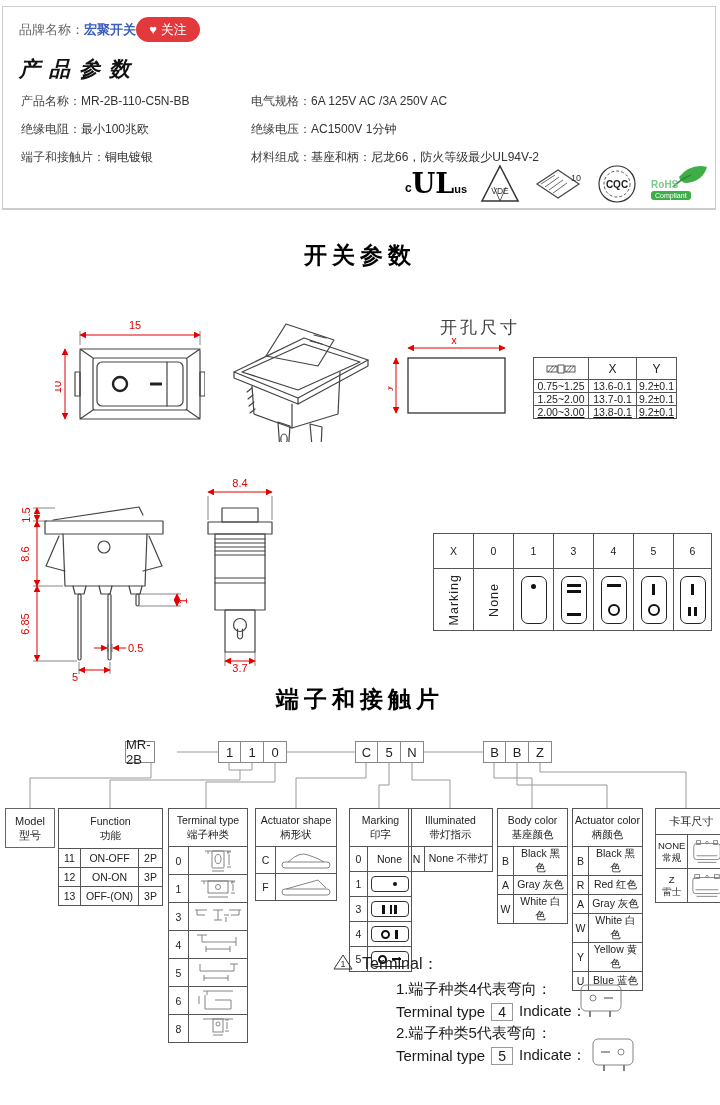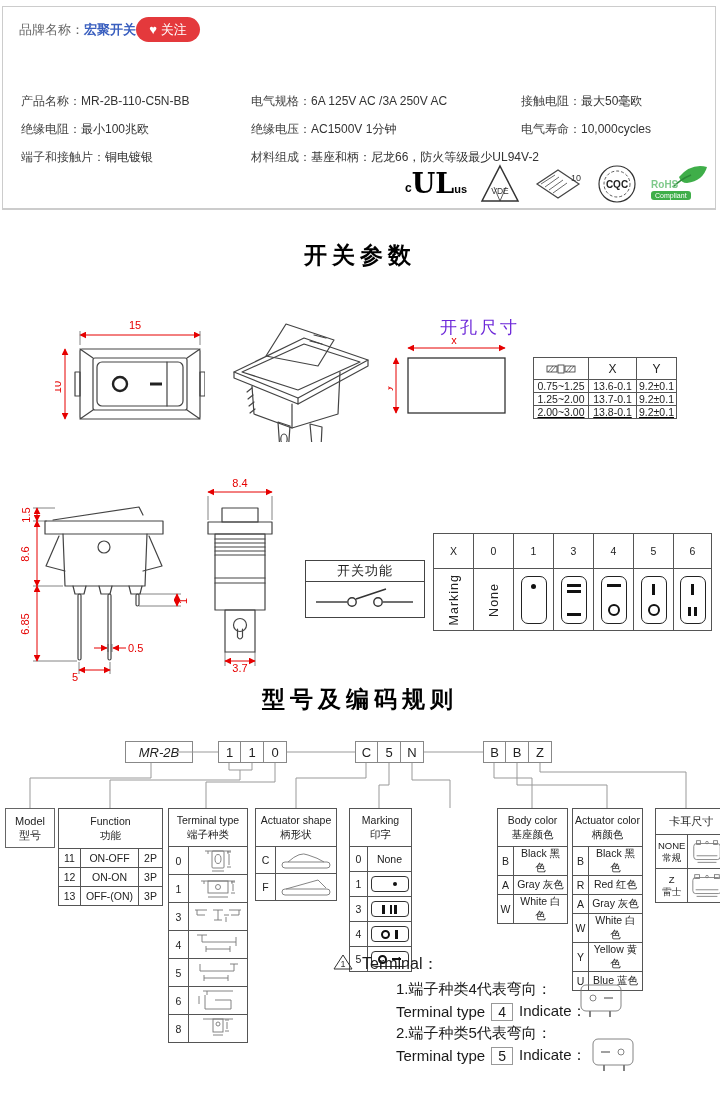--- a/index.html
+++ b/index.html
@@ -71,34 +71,31 @@
 <div class="page">
 
   <div class="card">
     <div class="brand-row">
       <span>品牌名称：</span><a class="brand-link">宏聚开关</a>
     </div>
     <div class="follow-pill">
       <span>♥</span>
       <span>关注</span>
     </div>
+    <div class="pp-title">产品参数</div>
 
     <div class="spec-col" style="left:18px;">
       <div class="spec-row"><span>产品名称：</span><b>MR-2B-110-C5N-BB</b></div>
       <div class="spec-row"><span>绝缘电阻：</span><b>最小100兆欧</b></div>
       <div class="spec-row"><span>端子和接触片：</span><b>铜电镀银</b></div>
     </div>
     <div class="spec-col" style="left:248px;">
       <div class="spec-row"><span>电气规格：</span><b>6A 125V AC /3A 250V AC</b></div>
       <div class="spec-row"><span>绝缘电压：</span><b>AC1500V 1分钟</b></div>
       <div class="spec-row"><span>材料组成：</span><b>基座和柄：尼龙66，防火等级最少UL94V-2</b></div>
-    </div>
-    <div class="spec-col" style="left:518px;">
-      <div class="spec-row"><span>接触电阻：</span><b>最大50毫欧</b></div>
-      <div class="spec-row"><span>电气寿命：</span><b>10,000cycles</b></div>
     </div>
 
     <div class="certs">
       <div class="ul-mark">
         <span class="c">c</span>
           <span class="ul">UL</span>
           <span class="us">us</span>
       </div>
       <svg width="40" height="42" viewBox="0 0 40 42">
         <polygon points="20,3 38,38 2,38" fill="none" stroke="#333" stroke-width="1.5"></polygon>
@@ -166,21 +163,21 @@
       <line x1="92" y1="25" x2="104" y2="28"></line>
       <path d="M30,76 L32,104 L70,118 L70,94"></path>
       <path d="M118,62 L116,104 L70,118"></path>
       <path d="M30,78 l-5,4 M31,85 l-5,4 M32,92 l-5,4 M33,99 l-5,4"></path>
       <polygon points="56,112 68,116 66,144 58,141"></polygon>
       <ellipse cx="62" cy="129" rx="3.2" ry="5"></ellipse>
       <polygon points="88,114 100,117 99,138 90,136"></polygon>
     </g>
   </svg>
 
-  <div class="abs" style="left:440px;top:316px;font-size:17px;color:#6d28d9;letter-spacing:3px;">开孔尺寸</div>
+  <div class="abs" style="left:440px;top:316px;font-size:17px;color:#404040;letter-spacing:3px;">开孔尺寸</div>
   <svg class="abs" style="left:388px;top:336px;" width="132" height="92" viewBox="0 0 132 92">
     <line class="dimred" x1="20" y1="12" x2="117" y2="12" marker-start="url(#arr)" marker-end="url(#arr)"></line>
     <text class="dimtxt" x="66" y="8" text-anchor="middle">x</text>
     <line class="dimred" x1="8" y1="22" x2="8" y2="77" marker-start="url(#arr)" marker-end="url(#arr)"></line>
     <text class="dimtxt" x="3" y="52" text-anchor="middle" transform="rotate(-90 3 52)">y</text>
     <rect x="20" y="22" width="97" height="55" fill="none" stroke="#333" stroke-width="1.3"></rect>
   </svg>
   <table class="dtbl abs" style="left:533px;top:357px;">
     <tbody>
         <tr style="height:22px;">
@@ -272,32 +269,20 @@
       <rect x="10" y="44" width="64" height="12"></rect>
       <rect x="17" y="56" width="50" height="76"></rect>
       <path d="M17,61 h50 M17,65 h50 M17,69 h50 M17,73 h50 M17,77 h50"></path>
       <path d="M17,100 h50 M17,105 h50"></path>
       <rect x="27" y="132" width="30" height="42"></rect>
       <circle cx="42" cy="147" r="6.5"></circle>
       <path d="M39.5,151 L39.5,159 Q42,163 44.5,159 L44.5,151"></path>
     </g>
   </svg>
 
-  <div class="abs" style="left:305px;top:560px;width:120px;height:58px;border:1.3px solid #444;background:#fff;">
-    <div style="height:21px;border-bottom:1.3px solid #444;text-align:center;font-size:13px;color:#222;line-height:20px;letter-spacing:1px;">开关功能</div>
-    <svg width="117" height="34" viewBox="0 0 117 34">
-      <g stroke="#333" stroke-width="1.4" fill="none">
-        <line x1="10" y1="20" x2="41" y2="20"></line>
-        <circle cx="46" cy="20" r="4.2"></circle>
-        <line x1="50" y1="17" x2="80" y2="7"></line>
-        <circle cx="72" cy="20" r="4.2"></circle>
-        <line x1="77" y1="20" x2="107" y2="20"></line>
-      </g>
-    </svg>
-  </div>
 
   <table class="dtbl abs" style="left:433px;top:533px;">
     <tbody>
         <tr style="height:35px;font-size:15px;">
       <td style="width:40px;">X</td>
       <td style="width:40px;">0</td>
       <td style="width:40px;">1</td>
       <td style="width:40px;">3</td>
       <td style="width:40px;">4</td>
       <td style="width:40px;">5</td>
@@ -342,23 +327,23 @@
               <span class="rowg">
                 <span class="vbar s"></span>
                 <span class="vbar s"></span>
               </span>
             </div>
           </td>
     </tr>
   </tbody>
     </table>
 
-  <div class="big-h" style="top:684px;">型号及编码规则</div>
-
-  <div class="codebox" style="left:125px;top:741px;width:68px;font-style:italic;">MR-2B</div>
+  <div class="big-h" style="top:684px;">端子和接触片</div>
+
+  <div class="codebox" style="left:125px;top:741px;width:30px;">MR-2B</div>
   <div class="codecells" style="left:218px;top:741px;">
     <span>1</span>
       <span>1</span>
       <span>0</span>
   </div>
   <div class="codecells" style="left:355px;top:741px;">
     <span>C</span>
       <span>5</span>
       <span>N</span>
   </div>
@@ -582,20 +567,31 @@
           <td>
             <div class="smkbox">
               <span class="sring"></span>
               <span class="shbar"></span>
             </div>
           </td>
         </tr>
   </tbody>
     </table>
 
+  <table class="dtbl abs" style="left:408px;top:808px;">
+    <tbody>
+        <tr style="height:38px;">
+          <td colspan="2" class="hdr2" style="width:84px;"><span>Illuminated</span><br><span>带灯指示</span></td>
+        </tr>
+    <tr style="height:25px;">
+          <td style="width:16px;">N</td>
+          <td style="width:68px;">None 不带灯</td>
+        </tr>
+  </tbody>
+    </table>
 
   <table class="dtbl abs" style="left:497px;top:808px;">
     <tbody>
         <tr style="height:38px;">
           <td colspan="2" class="hdr2" style="width:70px;"><span>Body color</span><br><span>基座颜色</span></td>
         </tr>
     <tr style="height:19px;">
           <td style="width:16px;">B</td>
           <td style="width:54px;">Black 黑色</td>
         </tr>

